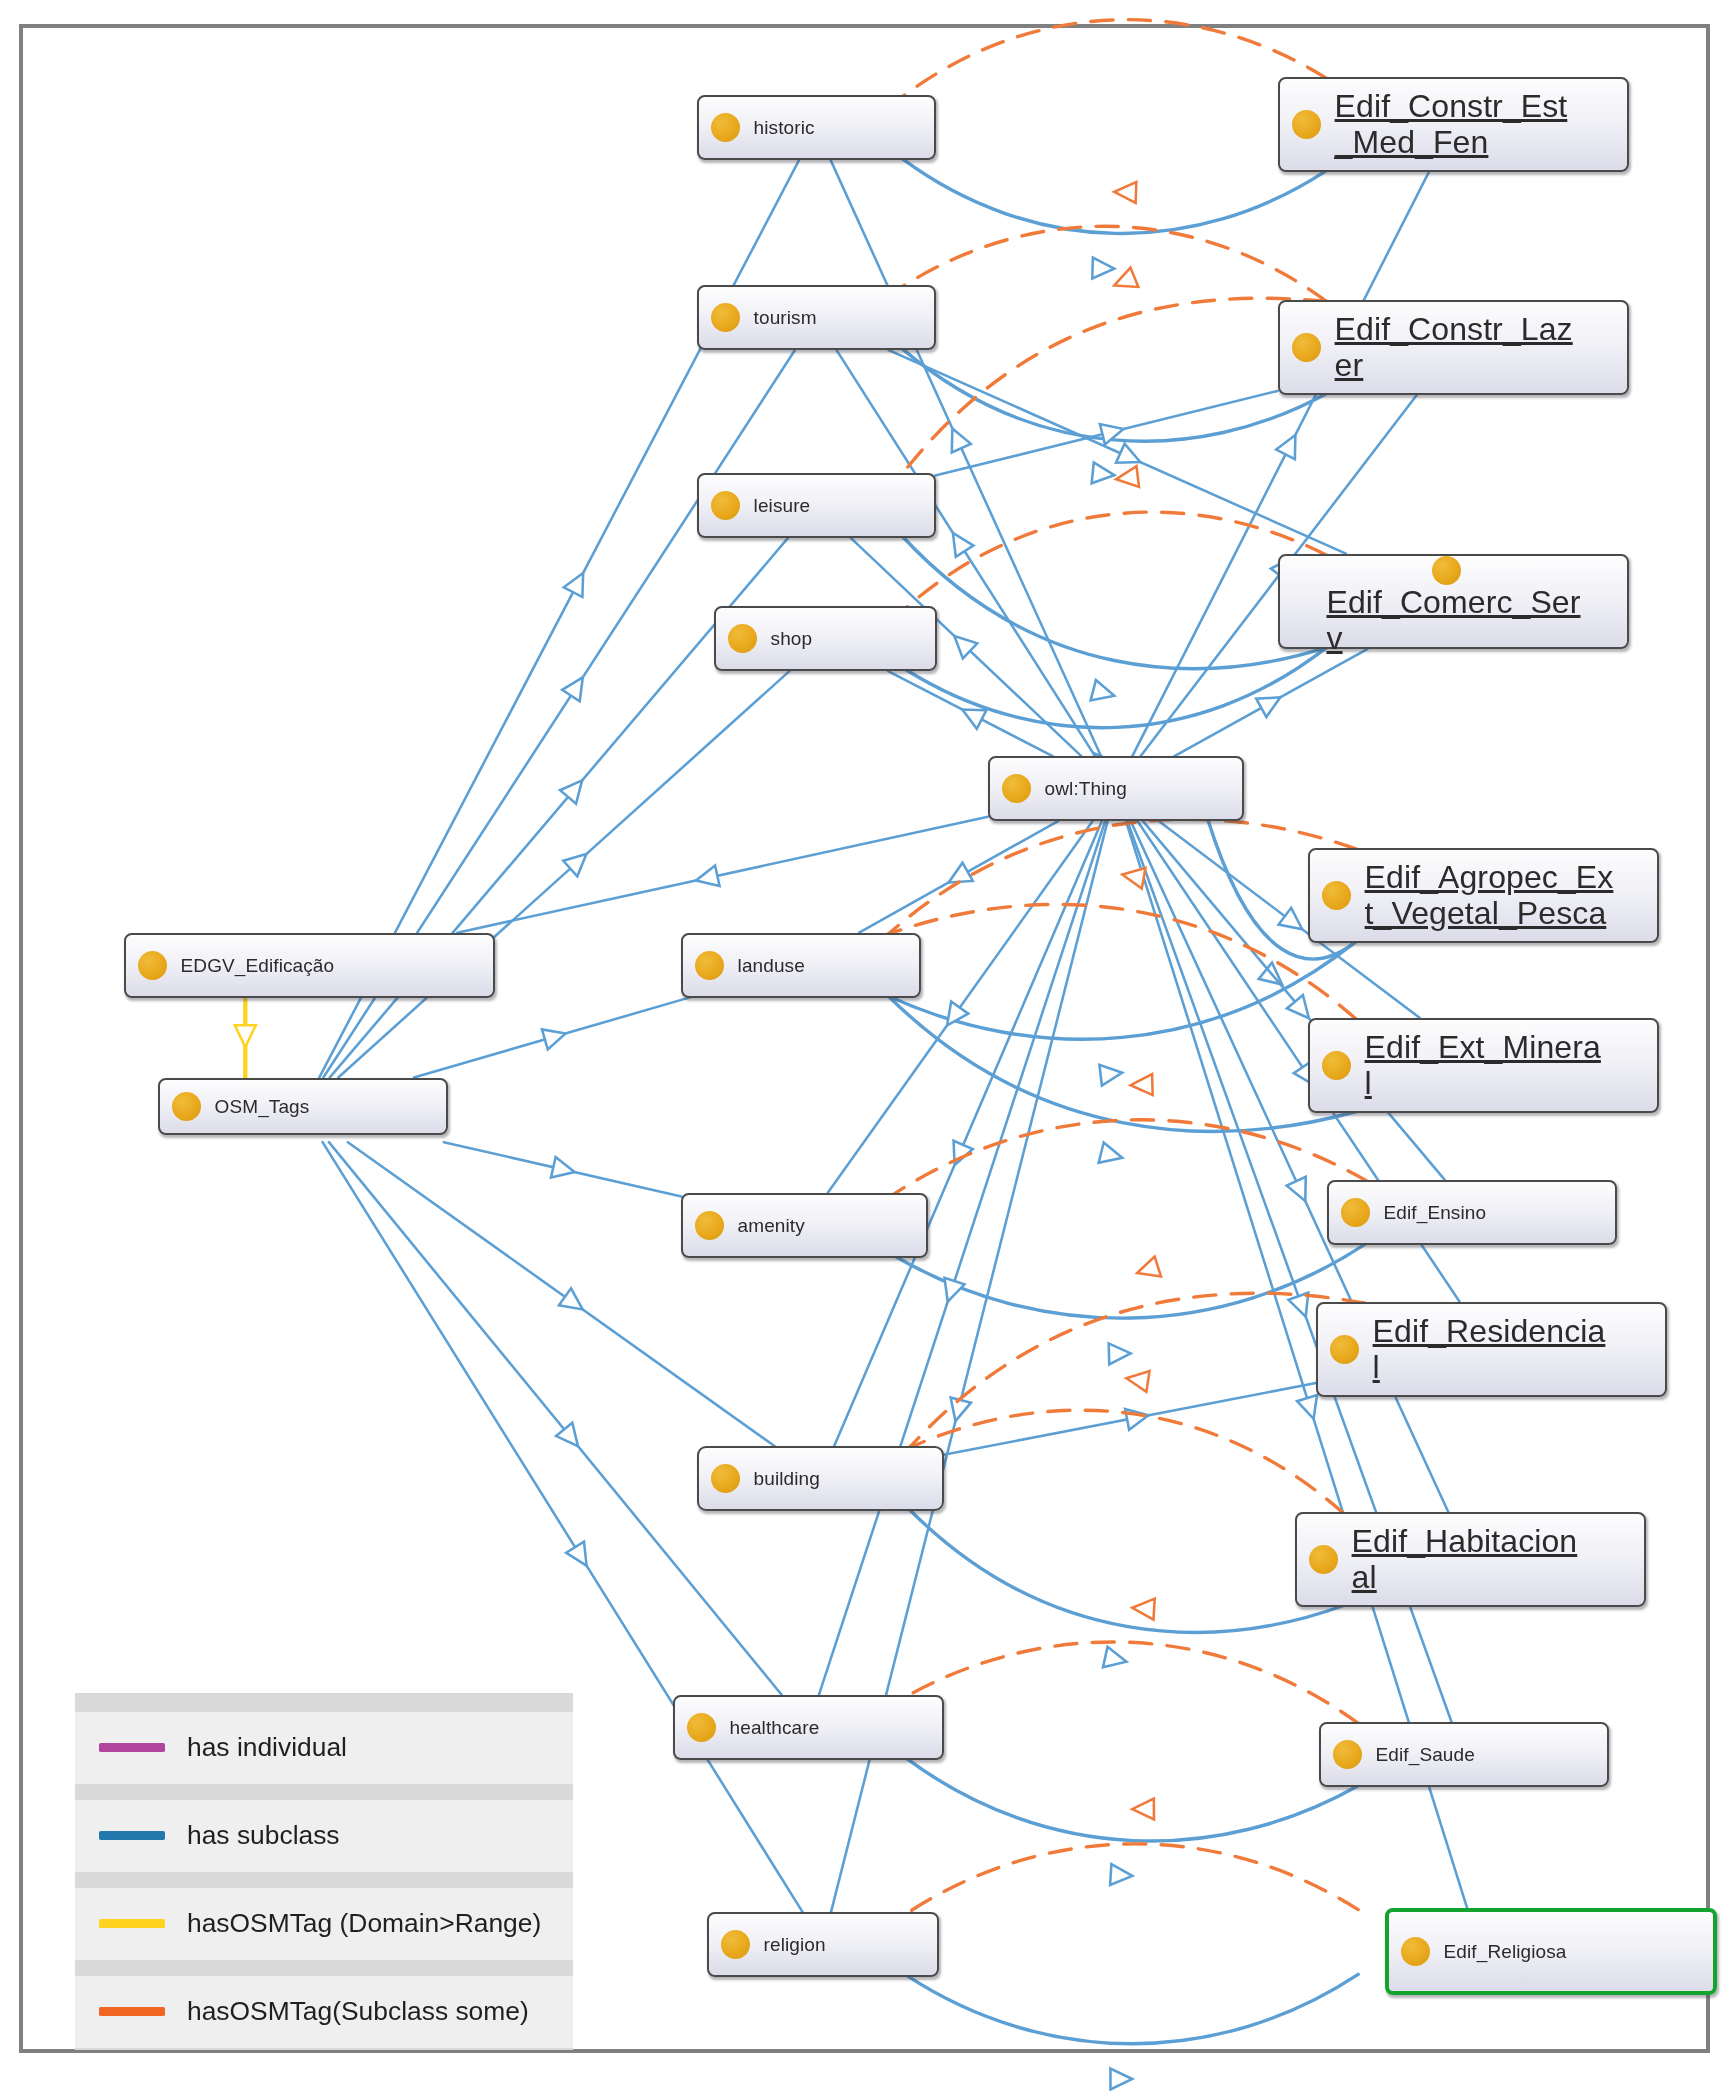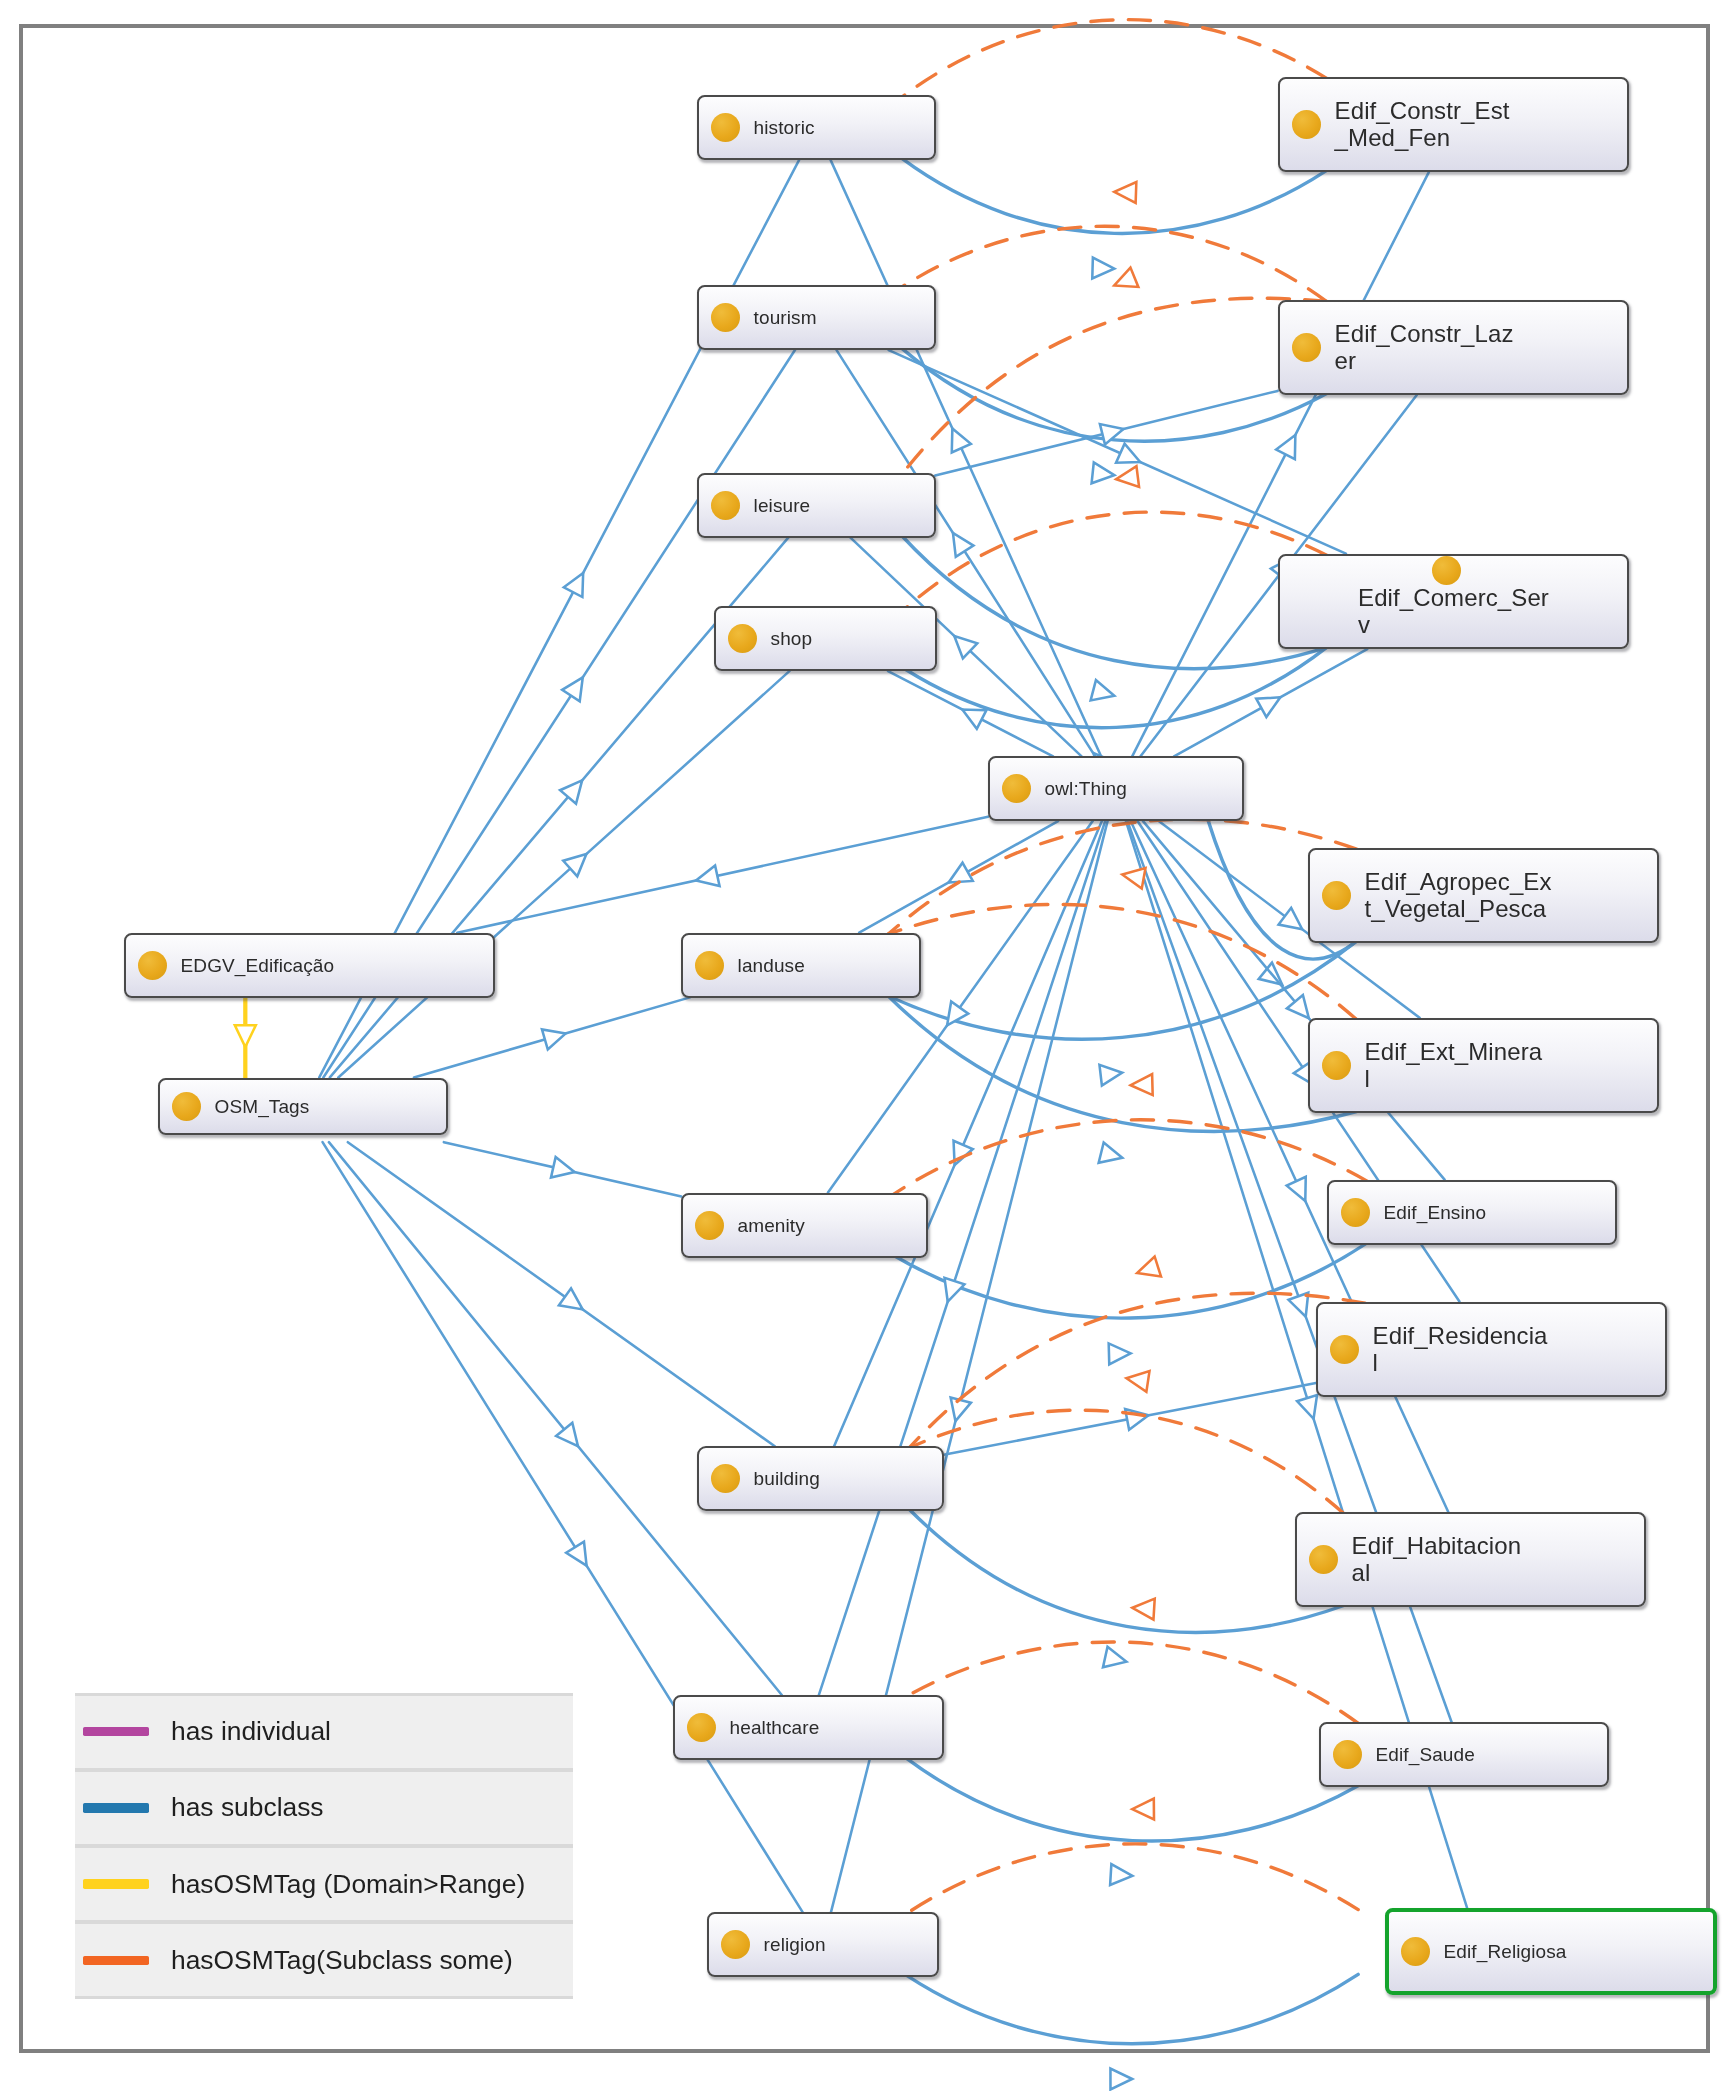--- a/index.html
+++ b/index.html
@@ -13,26 +13,26 @@
       border:2.6px solid #4a4a4a;border-radius:7.7px;
       background:linear-gradient(to bottom,#fdfdfe 0%,#f2f2f7 42%,#dcdcea 100%);
       box-shadow:1.7px 2.6px 2.6px rgba(60,60,70,.38);
       display:flex;align-items:center;padding:0 12px;}
   .node.sel{border:4.3px solid #14a32c;}
   .node .dot{flex:0 0 auto;width:29px;height:29px;border-radius:50%;
       background:radial-gradient(circle at 36% 32%,#f0bc3a 0%,#e8a81c 55%,#d79a10 100%);
       margin-right:13.6px;}
   .node .lbl{font-size:19px;color:#2b2b2b;line-height:1.12;
       letter-spacing:0.1px;white-space:pre-line;font-family:"Liberation Sans", sans-serif;}
-  .node.two .lbl{font-size:24px;}
+  .node.two .lbl{font-size:32px;text-decoration:underline;}
 
   #legend{position:absolute;left:75px;top:1693px;width:498px;
       background:#d9d9d9;padding:2.6px 0 2.6px 0;box-sizing:border-box;}
   .legend-row{background:#efefef;height:72px;display:flex;align-items:center;
-      padding-left:8px;margin-bottom:4.3px;}
+      padding-left:24px;margin-bottom:4.3px;margin-top:16px;}
   .legend-row:last-child{margin-bottom:0;}
   .legend-row .swatch{flex:0 0 auto;width:66px;height:9.4px;border-radius:1.7px;margin-right:22px;}
   .legend-row .ltext{font-size:26.4px;color:#1f1f1f;white-space:nowrap;}
 </style>
 </head>
 <body>
 
 <div id="stage">
 
   <div id="canvas-frame"></div>

